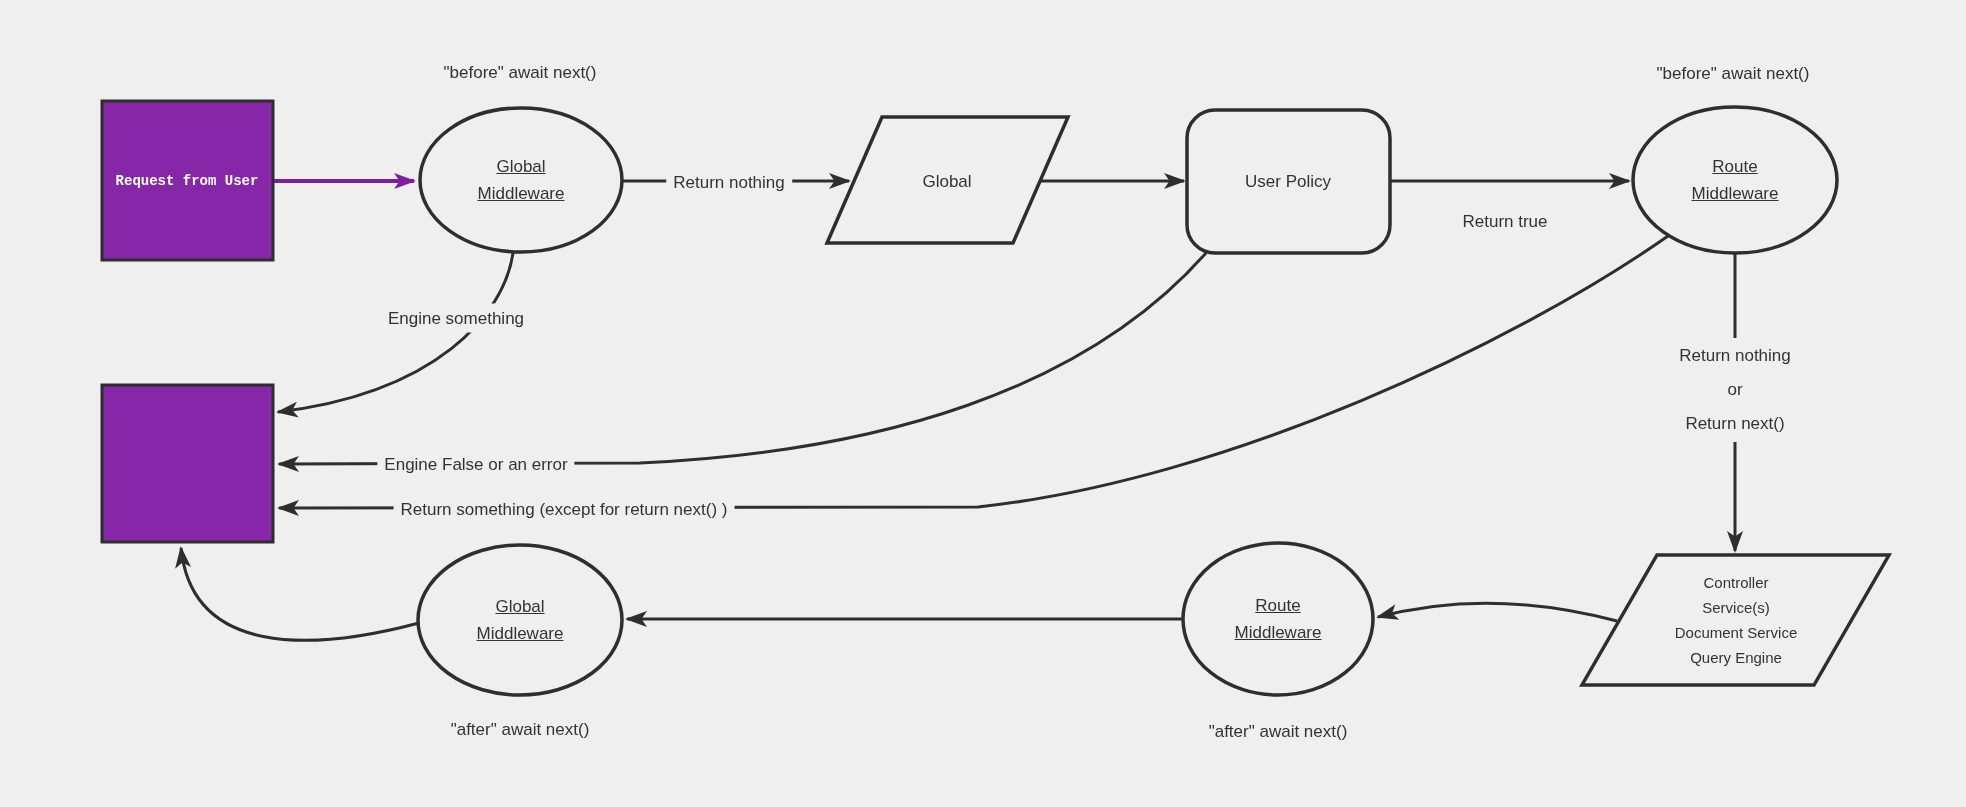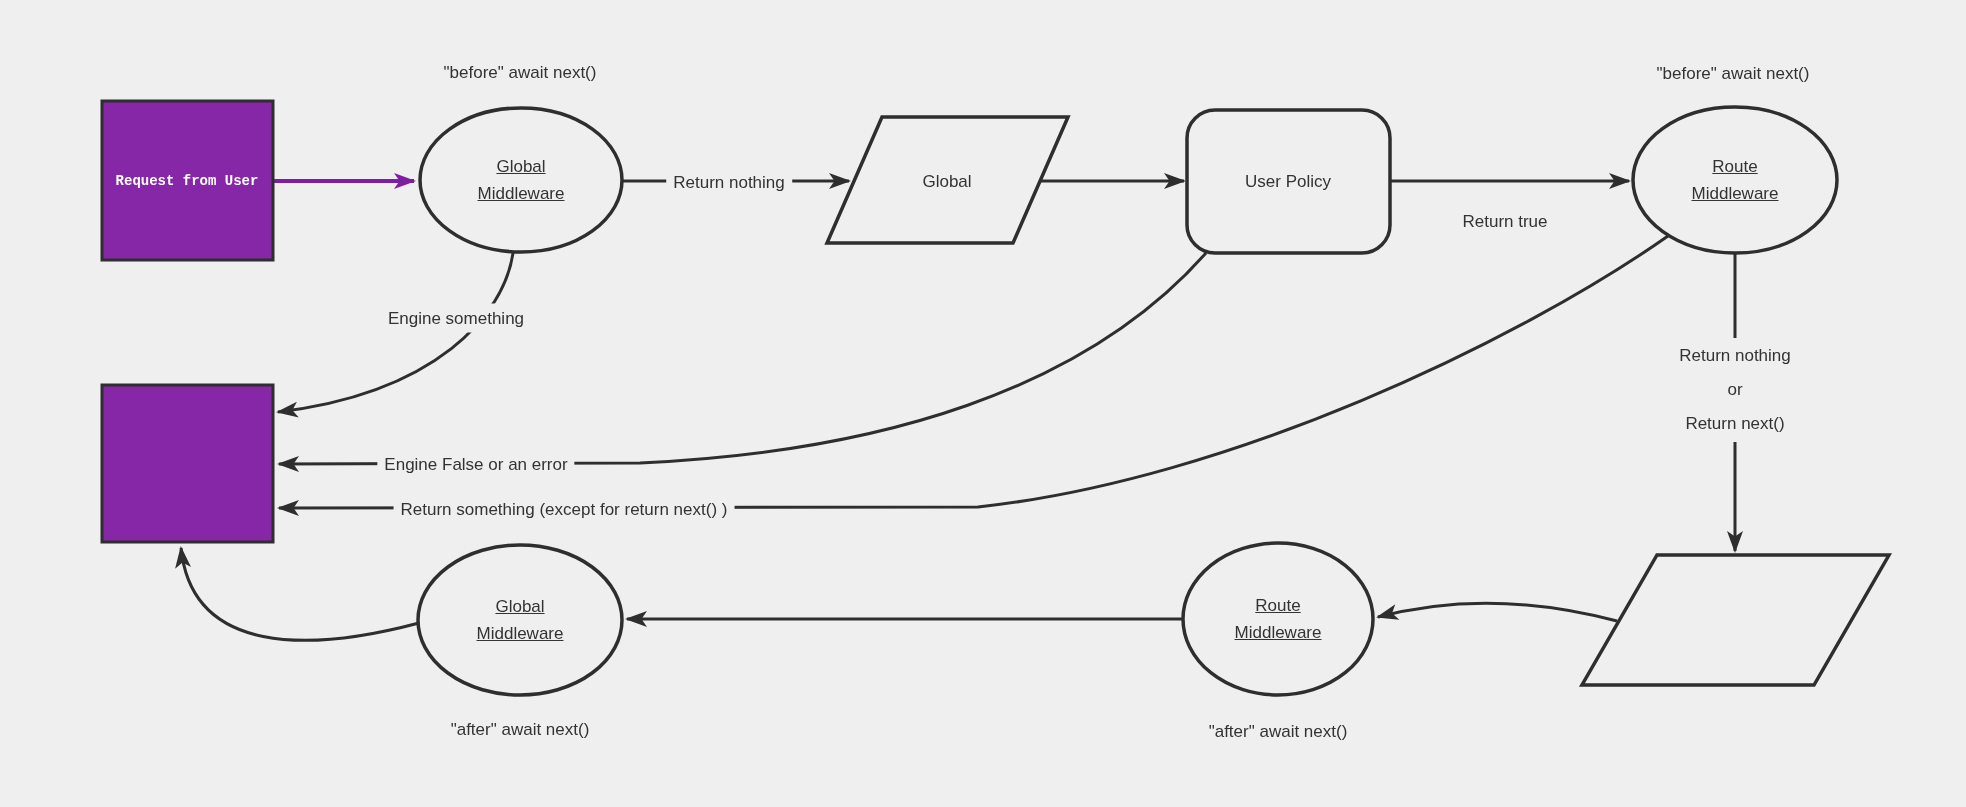--- a/index.html
+++ b/index.html
@@ -92,20 +92,24 @@
     <path class="shape" d="M1657 555 L1889 555 L1814 685 L1582 685 Z"></path>
     <ellipse class="shape" cx="1278" cy="619" rx="95" ry="76"></ellipse>
     <ellipse class="shape" cx="520" cy="620" rx="102" ry="75"></ellipse>
   </svg>
 
   <div class="lbl box-lbl" style="left:187px; top:181px; width:150px;">Request from User</div>
   <div class="lbl node-lbl" style="left:521px; top:180px; width:130px;">Global Middleware</div>
   <div class="lbl" style="left:947px; top:181px;">Global</div>
   <div class="lbl" style="left:1288px; top:181px;">User Policy</div>
   <div class="lbl node-lbl" style="left:1735px; top:180px; width:130px;">Route Middleware</div>
+  <div class="lbl controller-lbl" style="left:1736px; top:620px;">Controller
+Service(s)
+Document Service
+Query Engine</div>
   <div class="lbl node-lbl" style="left:1278px; top:619px; width:130px;">Route Middleware</div>
   <div class="lbl node-lbl" style="left:520px; top:620px; width:130px;">Global Middleware</div>
 
   <div class="lbl" style="left:520px; top:72px;">"before" await next()</div>
   <div class="lbl" style="left:1733px; top:73px;">"before" await next()</div>
   <div class="lbl edge-lbl" style="left:729px; top:182px;">Return nothing</div>
   <div class="lbl edge-lbl" style="left:1505px; top:182px;margin-top:39px;">Return true</div>
   <div class="lbl edge-lbl multiline" style="left:1735px; top:390px;">Return nothing
 or
 Return next()</div>

